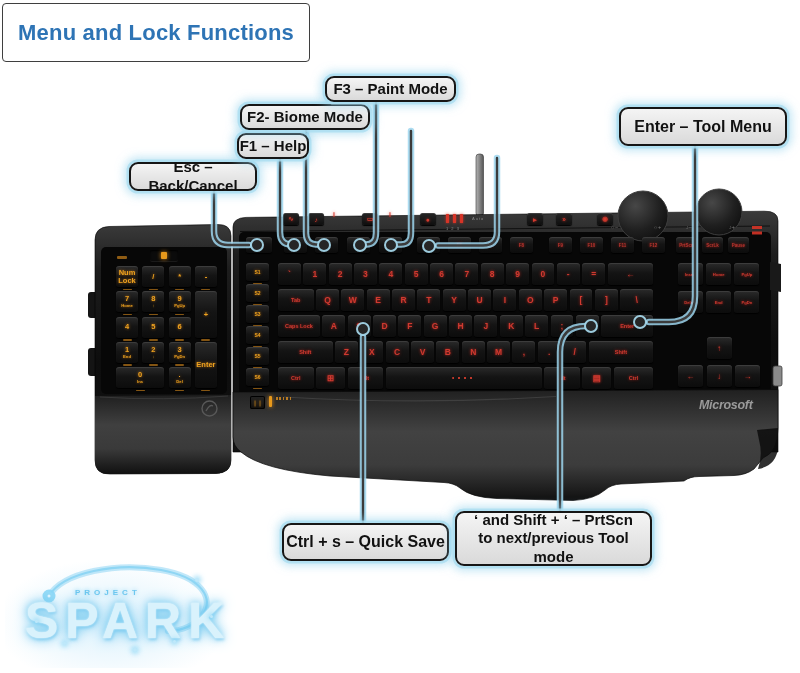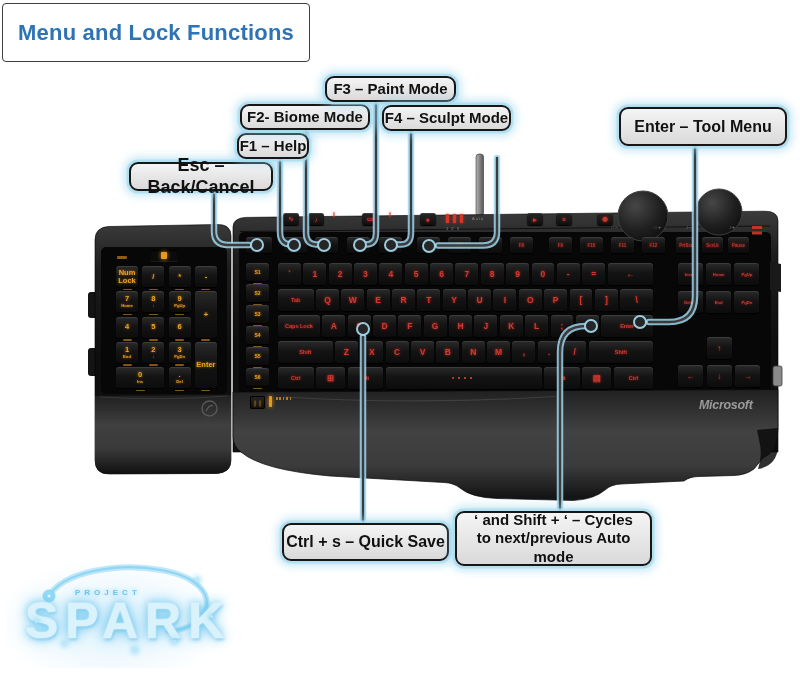--- a/index.html
+++ b/index.html
@@ -536,28 +536,27 @@
       <circle cx="391" cy="245" r="6"></circle>
       <circle cx="429" cy="246" r="6"></circle>
       <circle cx="640" cy="322" r="6"></circle>
       <circle cx="591" cy="326" r="6"></circle>
       <circle cx="363" cy="329" r="6"></circle>
     </g>
   </svg>
 
   <div class="title-box" style="color:#2E74B5">Menu and Lock Functions</div>
 
-  <div class="callout" style="left:129px;top:162px;width:144px;height:29px;font-size:18px">Esc – Back/Cancel</div>
+  <div class="callout" style="left:129px;top:162px;width:128px;height:29px;font-size:15px">Esc – Back/Cancel</div>
   <div class="callout" style="left:237px;top:133px;width:72px;height:26px;font-size:15px">F1 – Help</div>
   <div class="callout" style="left:240px;top:104px;width:130px;height:26px;font-size:15px">F2- Biome Mode</div>
   <div class="callout" style="left:325px;top:76px;width:131px;height:26px;font-size:15px">F3 – Paint Mode</div>
-  <div class="callout" style="left:382px;top:105px;width:129px;height:26px;font-size:15px">F4 – Sculpt Mode</div>
   <div class="callout" style="left:282px;top:523px;width:167px;height:38px;font-size:16px">Ctrl + s – Quick Save</div>
   <div class="callout" style="left:619px;top:107px;width:168px;height:39px;font-size:16px">Enter – Tool Menu</div>
-  <div class="callout" style="left:455px;top:511px;width:197px;height:55px;font-size:15px;padding:0 8px">‘ and Shift + ‘ – Cycles to next/previous Auto mode</div>
+  <div class="callout" style="left:455px;top:511px;width:197px;height:55px;font-size:15px;padding:0 8px">‘ and Shift + ‘ – PrtScn to next/previous Tool mode</div>
 
   <div class="spark-wrap">
     <svg width="222" height="108" style="position:absolute;left:0;top:0">
       <path d="M44,36 C58,12 112,2 156,10 C196,17 210,38 197,56 C190,65 177,71 163,71" fill="none" stroke="rgba(120,205,242,.45)" stroke-width="6" stroke-linecap="round"></path>
       <path d="M44,36 C58,12 112,2 156,10 C196,17 210,38 197,56 C190,65 177,71 163,71" fill="none" stroke="#8fd6f4" stroke-width="2.2" stroke-linecap="round"></path>
       <circle cx="44" cy="36" r="4" fill="#eefaff" stroke="rgba(140,215,246,.9)" stroke-width="5"></circle>
     </svg>
     <div class="spark-project">PROJECT</div>
     <div class="spark-name">SPARK</div>
     <div class="sparkle" style="left:190px;top:18px;width:4px;height:4px"></div>

